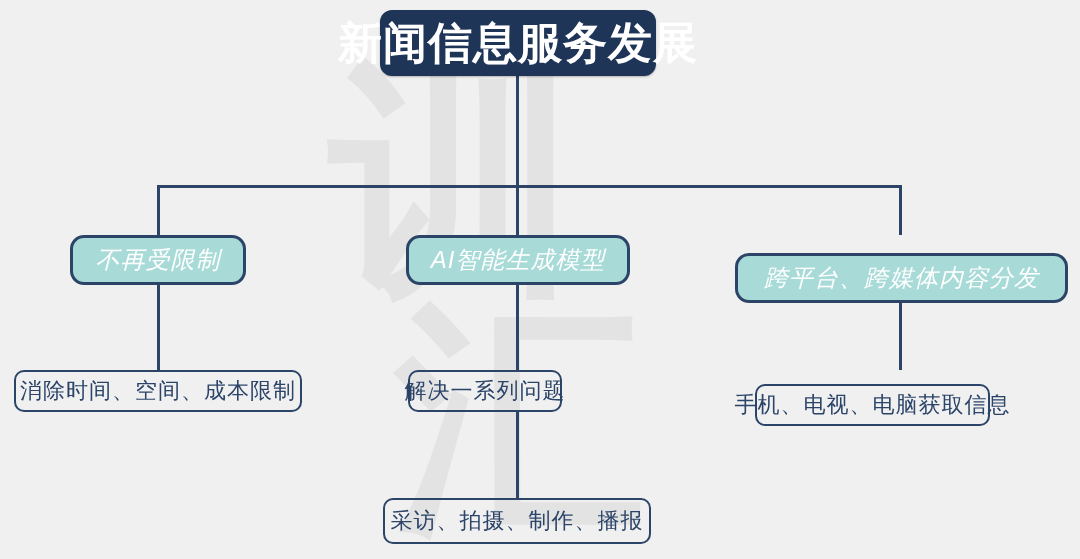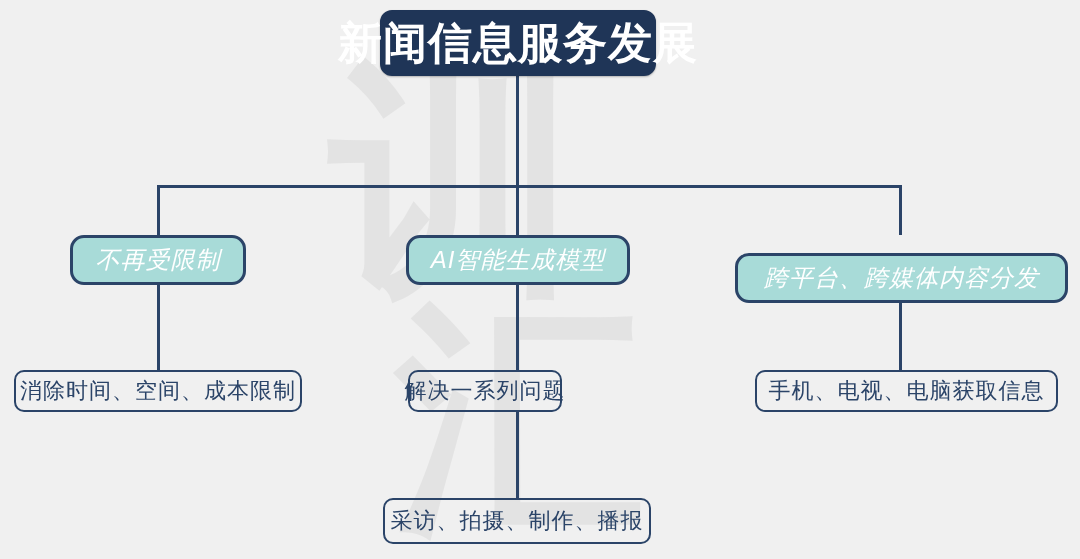--- a/index.html
+++ b/index.html
@@ -134,17 +134,17 @@
   </div>
 
   <div class="node node-leaf" style="left:408px; top:370px; width:154px; height:42px;">
     <span>解决一系列问题</span>
   </div>
 
   <div class="node node-leaf" style="left:383px; top:498px; width:268px; height:46px;">
     <span>采访、拍摄、制作、播报</span>
   </div>
 
-  <div class="node node-leaf" style="left:755px; top:370px; width:303px; height:42px;">
+  <div class="node node-leaf" style="left:755px; top:384px; width:235px; height:42px;">
     <span>手机、电视、电脑获取信息</span>
   </div>
 
 </div>
 
 </body></html>

